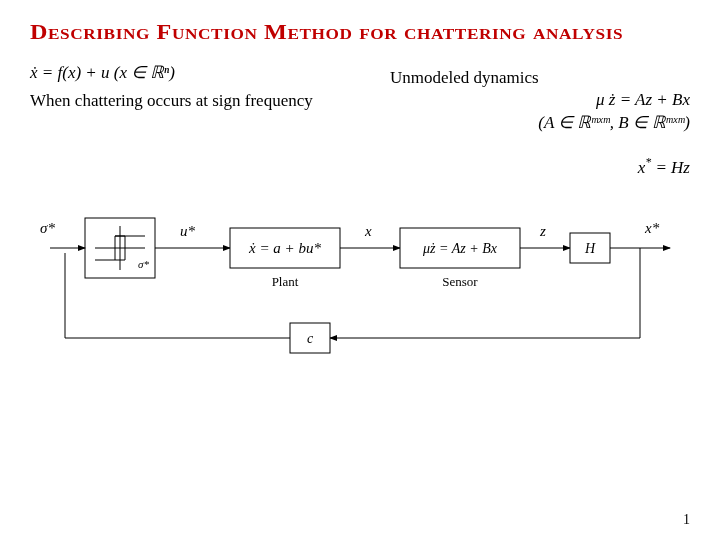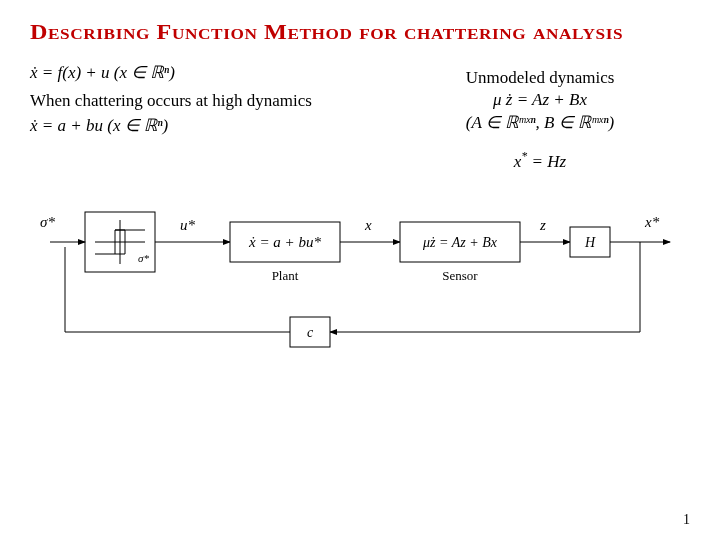--- a/index.html
+++ b/index.html
@@ -34,25 +34,25 @@
   .eq {
     font-style: italic;
     margin: 2px 0;
     white-space: nowrap;
   }
   .text {
     font-style: normal;
     margin: 8px 0 4px 0;
   }
   .col-right .heading {
-    text-align: center;
+    text-align: left;
     margin-bottom: 0;
   }
   .col-right .eq {
-    text-align: center;
+    text-align: right;
   }
   .diagram {
     margin-top: 18px;
     width: 660px;
     height: 200px;
     position: relative;
   }
   .page-num {
     position: absolute;
     bottom: 12px;
@@ -63,28 +63,27 @@
   .diagram svg { display:block; }
 </style>
 </head>
 <body>
 
 <div class="title">Describing Function Method for chattering analysis</div>
 
 <div class="columns">
   <div class="col">
     <div class="eq">ẋ = f(x) + u    (x ∈ ℝⁿ)</div>
-    <div class="text">When chattering occurs at high dynamics</div>
-    <div class="eq">ẋ = a + bu    (x ∈ ℝⁿ)</div>
+    <div class="text">When chattering occurs at sign frequency</div>
   </div>
   <div class="col col-right">
     <div class="text heading">Unmodeled dynamics</div>
     <div class="eq">μ ż = Az + Bx</div>
-    <div class="eq">(A ∈ ℝᵐˣⁿ, B ∈ ℝᵐˣⁿ)</div>
-    <div class="eq" style="margin-top:16px">x<sup>*</sup> = Hz</div>
+    <div class="eq">(A ∈ ℝᵐˣᵐ, B ∈ ℝᵐˣᵐ)</div>
+    <div class="eq" style="margin-top:22px">x<sup>*</sup> = Hz</div>
   </div>
 </div>
 
 <div class="diagram">
 <svg width="660" height="180" viewBox="0 0 660 180">
   <defs>
     <marker id="ah" markerWidth="8" markerHeight="8" refX="7" refY="3" orient="auto">
       <path d="M0,0 L8,3 L0,6 Z" fill="#000"></path>
     </marker>
   </defs>

